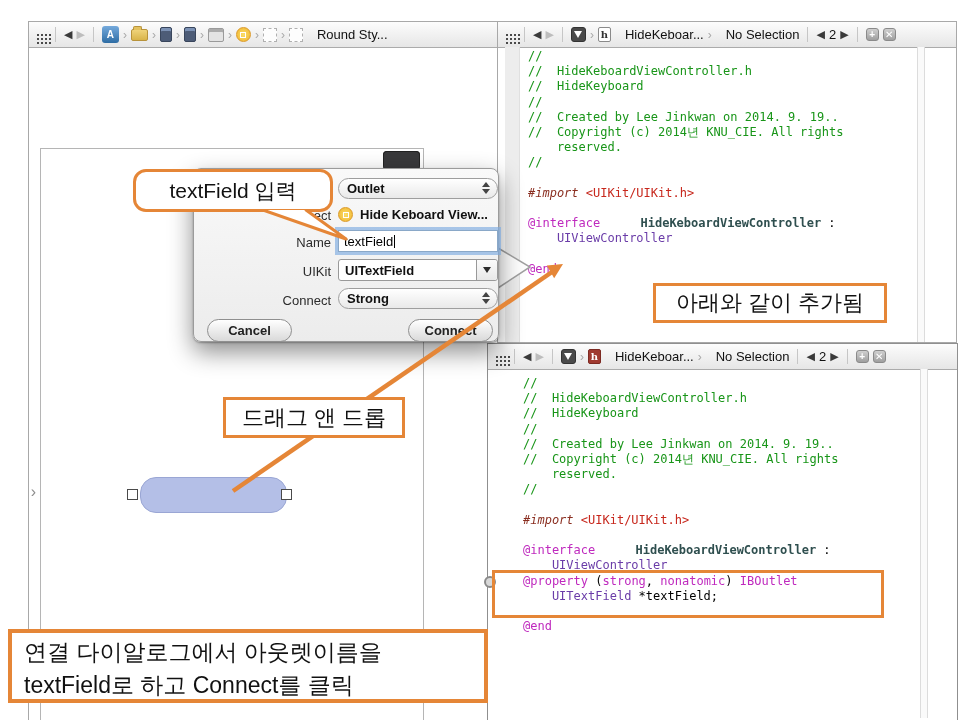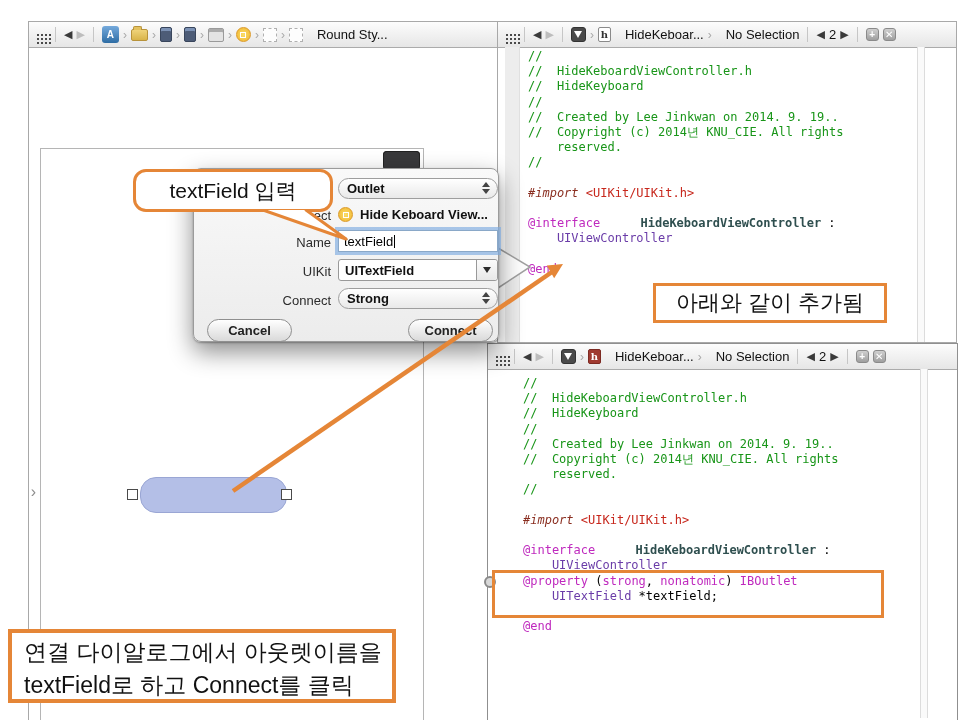--- a/index.html
+++ b/index.html
@@ -102,21 +102,21 @@
   #dlg-object-icon span{width:6px;height:6px;border:1.5px solid #fff;display:block;}
   #dlg-object-text{position:absolute;left:166px;top:38px;font-weight:bold;color:#111;}
 
   
   .anno-box{position:absolute;border:3px solid var(--orange);background:#fff;color:#111;
     display:flex;align-items:center;justify-content:center;z-index:70;}
   #callout-textfield{left:133px;top:169px;width:200px;height:43px;border-radius:13px;font-size:21px;z-index:60;}
   #callout-tail{position:absolute;left:258px;top:209px;z-index:61;}
   #label-dragdrop{left:223px;top:397px;width:182px;height:41px;font-size:22px;}
   #label-added{left:653px;top:283px;width:234px;height:40px;font-size:22px;z-index:25;}
-  #note-bottom{left:8px;top:629px;width:388px;height:74px;border-width:4px;font-size:23px;line-height:33px;
+  #note-bottom{left:8px;top:629px;width:480px;height:74px;border-width:4px;font-size:23px;line-height:33px;
     justify-content:flex-start;padding-left:12px;text-align:left;display:block;padding-top:3px;}
   #hl-property{position:absolute;left:492px;top:570px;width:392px;height:48px;border:3px solid var(--orange);z-index:25;background:transparent;}
   #drag-arrow{position:absolute;left:0;top:0;width:960px;height:720px;z-index:65;pointer-events:none;}
 </style>
 </head>
 <body>
 
 <div id="screen">
 
   <div class="pane" id="ib-pane">
@@ -247,20 +247,21 @@
     </div>
     <div class="dlg-btn" id="btn-cancel">Cancel</div>
     <div class="dlg-btn" id="btn-connect">Connect</div>
   </div>
 
   <div class="anno-box" id="callout-textfield">textField 입력</div>
   <svg id="callout-tail" width="95" height="35">
     <path d="M5,1 L48,1 L88,30 Z" fill="#fff" stroke="none"></path>
     <path d="M5,1 L88,30 M48,1 L88,30" fill="none" stroke="#E58637" stroke-width="3" stroke-linecap="round"></path>
   </svg>
+  <div class="anno-box" id="label-dragdrop">드래그 앤 드롭</div>
   <div class="anno-box" id="label-added">아래와 같이 추가됨</div>
   <div class="anno-box" id="note-bottom">
     <div>연결 다이알로그에서 아웃렛이름을</div>
     <div>textField로 하고 Connect를 클릭</div>
   </div>
 
   <svg id="drag-arrow">
     <line x1="233" y1="491" x2="552" y2="272" stroke="#E58637" stroke-width="4.5"></line>
     <polygon points="563,264 554.2,278.3 546.8,265.6" fill="#E58637"></polygon>
   </svg>

